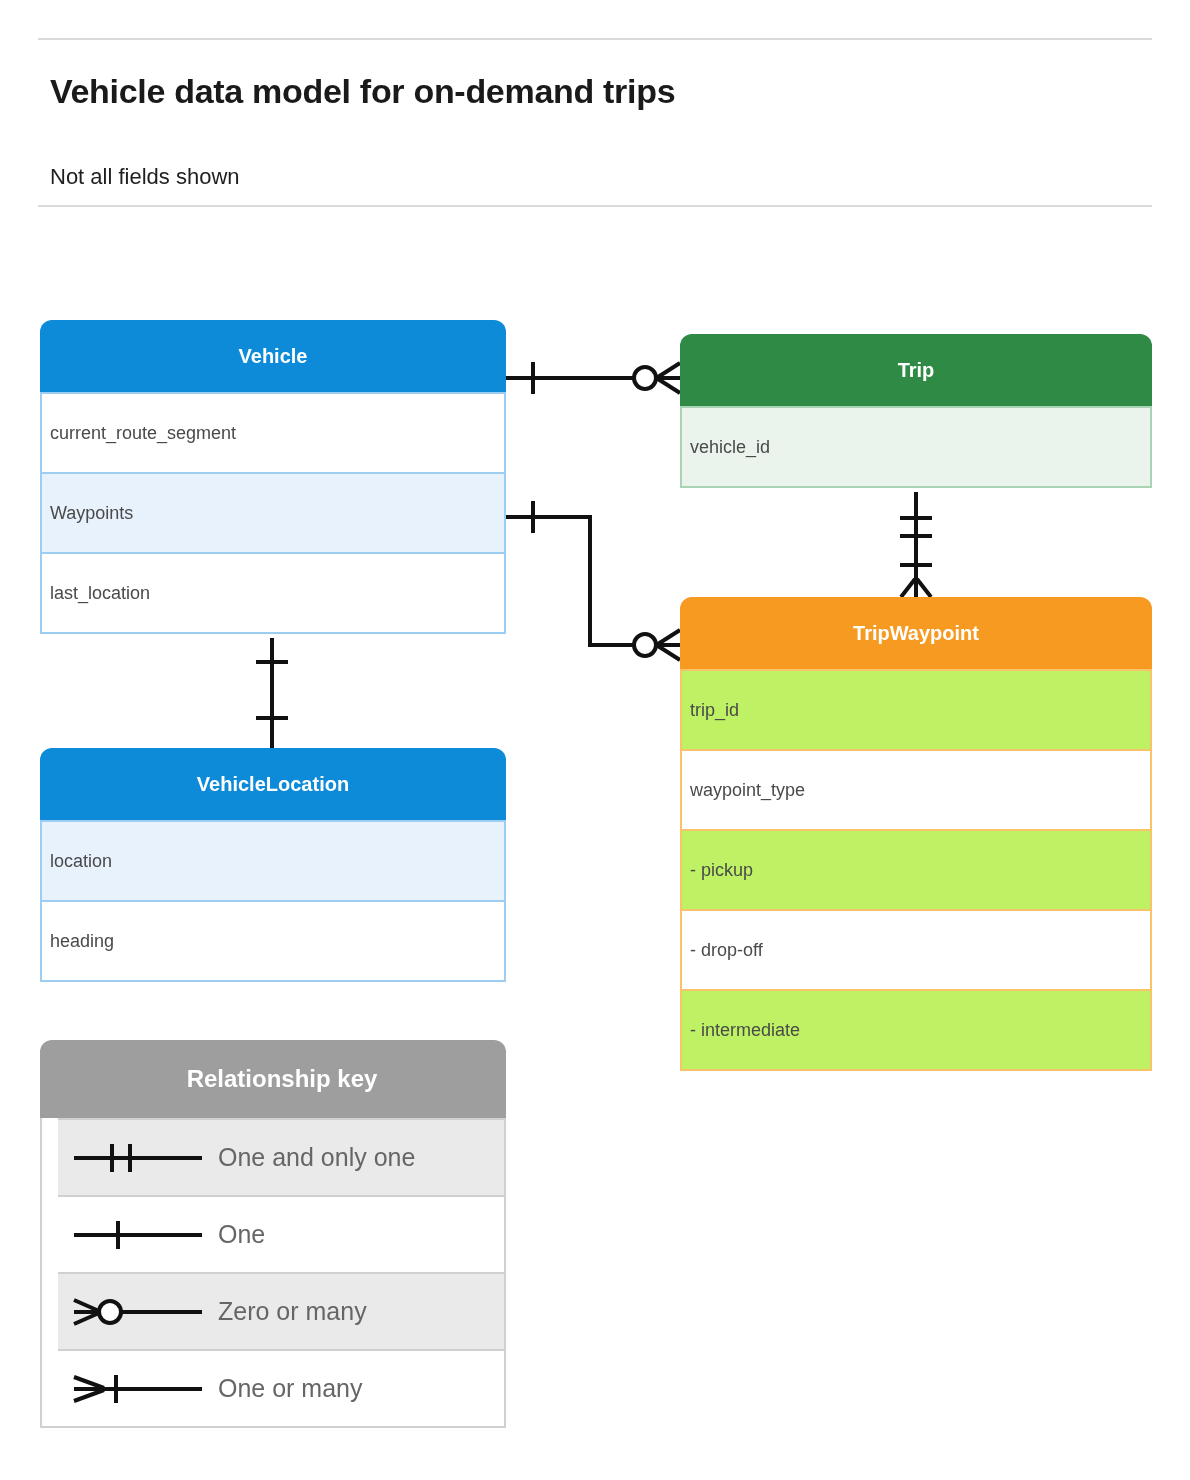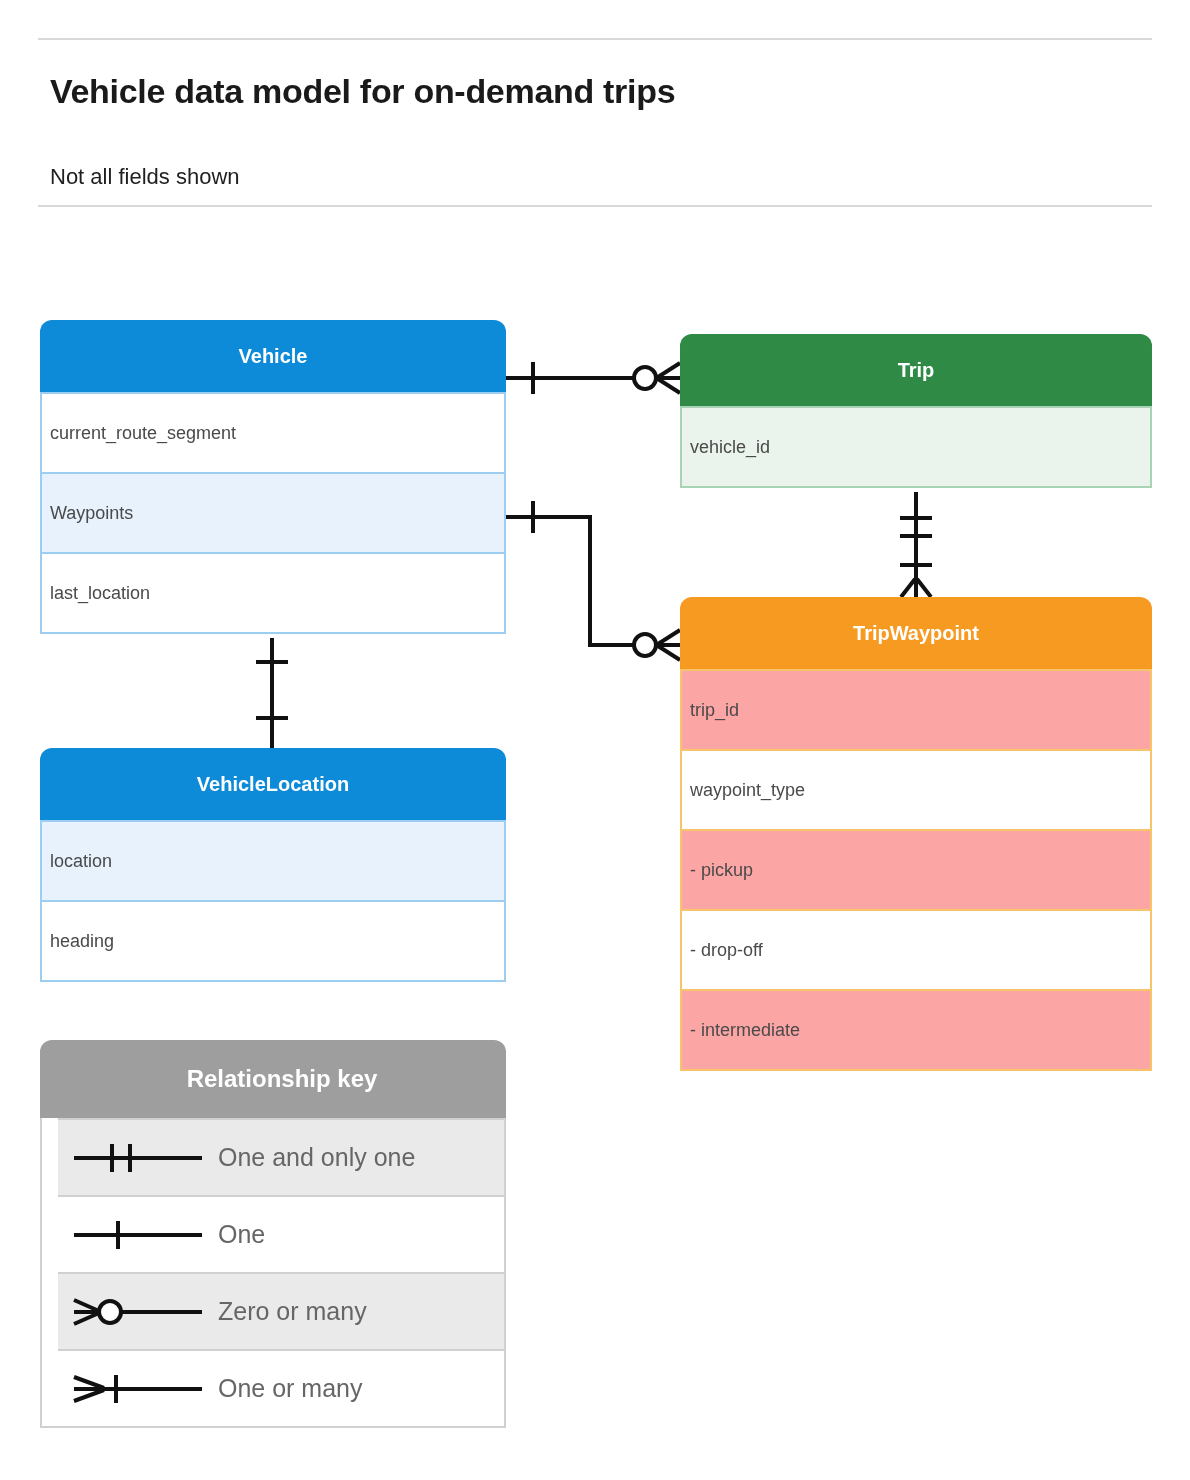--- a/index.html
+++ b/index.html
@@ -91,21 +91,21 @@
   
   .theme-green .entity-header { background: #2e8a44; }
   .theme-green .entity-rows   { border-color: #a8d3b4; }
   .theme-green .entity-row    { border-top-color: #a8d3b4; background: #ffffff; }
   .theme-green .entity-row.alt{ background: #eaf4ec; }
 
   
   .theme-orange .entity-header { background: #f79a22; }
   .theme-orange .entity-rows   { border-color: #f8c46a; }
   .theme-orange .entity-row    { border-top-color: #f8c46a; background: #ffffff; }
-  .theme-orange .entity-row.alt{ background: #fca5a5; }
+  .theme-orange .entity-row.alt{ background: #bef264; }
 
   
   .theme-gray .entity-header { background: #9e9e9e; }
   .theme-gray .entity-rows   { border-color: #d0d0d0; }
 
   
   #entity-vehicle          { left: 40px;  top: 320px; width: 466px; }
   #entity-trip             { left: 680px; top: 334px; width: 472px; }
   #entity-tripwaypoint     { left: 680px; top: 597px; width: 472px; }
   #entity-vehiclelocation  { left: 40px;  top: 748px; width: 466px; }

